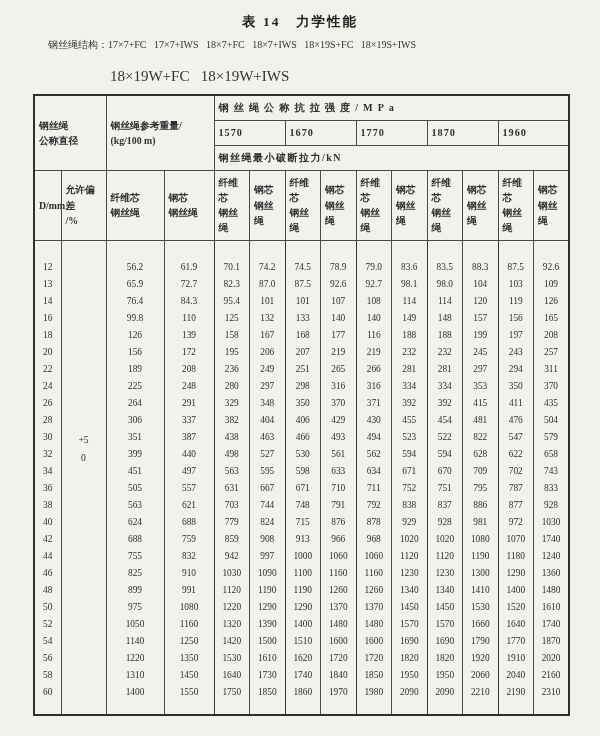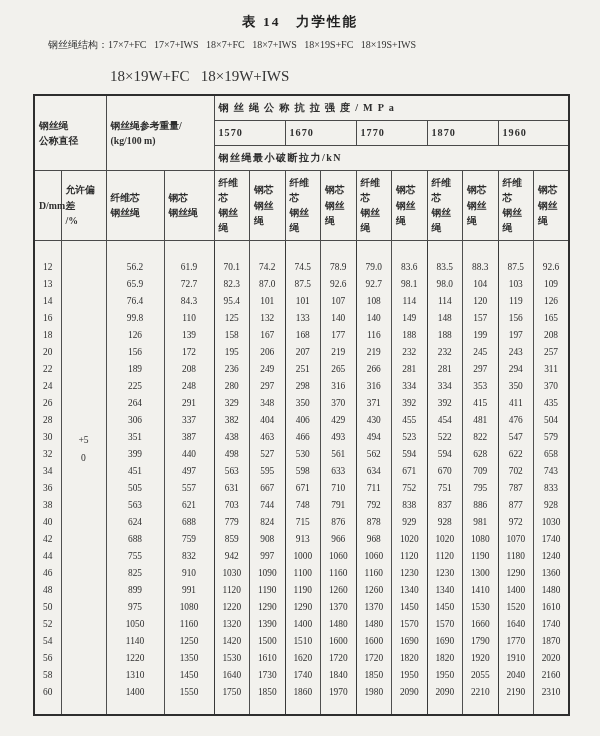--- a/index.html
+++ b/index.html
@@ -564,21 +564,21 @@
           <td>58</td>
           <td>1310</td>
           <td>1450</td>
           <td class="thick">1640</td>
           <td>1730</td>
           <td class="thick">1740</td>
           <td>1840</td>
           <td class="thick">1850</td>
           <td>1950</td>
           <td class="thick">1950</td>
-          <td>2055</td>
+          <td>2060</td>
           <td class="thick">2040</td>
           <td>2160</td>
         </tr>
         <tr class="data-row">
           <td>60</td>
           <td>1400</td>
           <td>1550</td>
           <td class="thick">1750</td>
           <td>1850</td>
           <td class="thick">1860</td>

